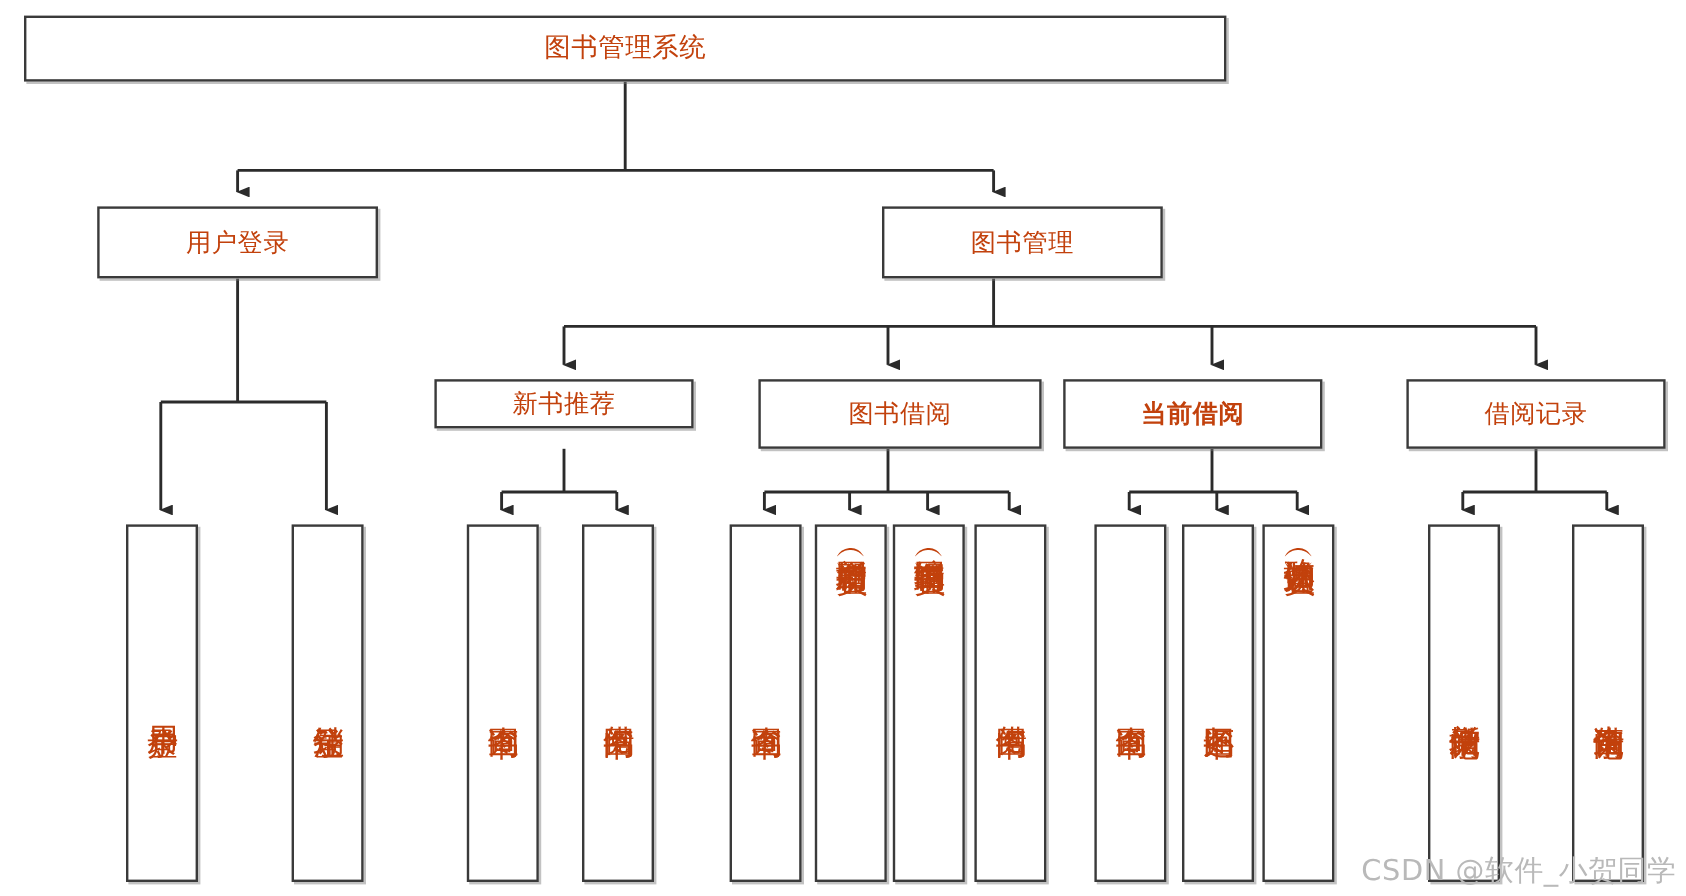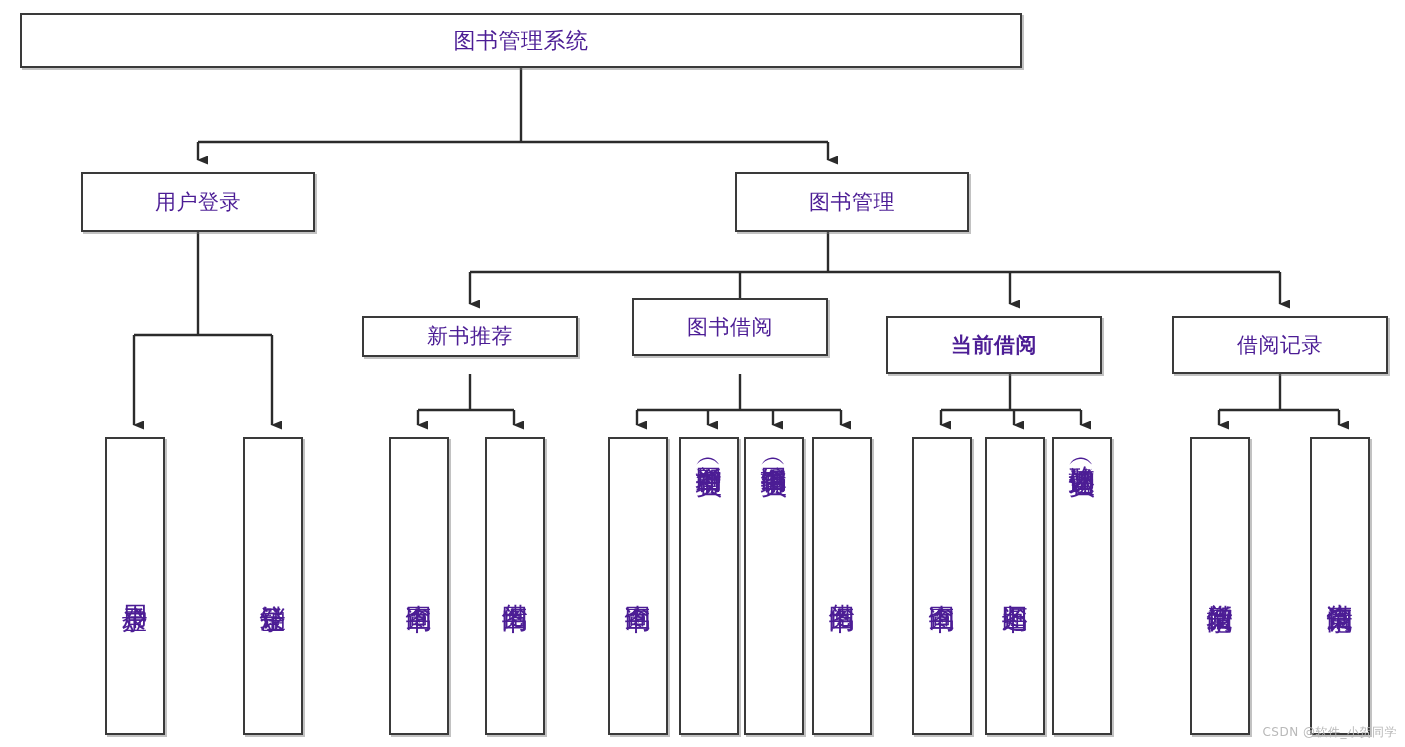--- a/index.html
+++ b/index.html
@@ -36,21 +36,21 @@
     border: 2.5px solid #3a3a3a;
     box-shadow: 2px 2px 0 0 rgba(120,120,120,0.45);
     display: flex;
     align-items: center;
     justify-content: center;
     overflow: hidden;
   }
   .node .node-label {
     display: block;
     text-align: center;
-    color: #4c1d95;
+    color: #c2410c;
     line-height: 1.18;
     white-space: nowrap;
   }
   
   .node.horiz .node-label {
     font-size: 21px;
     letter-spacing: 0.5px;
   }
   .node.root .node-label {
     font-size: 22px;
@@ -71,21 +71,21 @@
   }
   
   .node.vert.tall-text {
     align-items: flex-start;
   }
   
   #watermark {
     position: absolute;
     right: 8px;
     bottom: 6px;
-    font-size: 12px;
+    font-size: 24px;
     color: #b9b9b9;
     letter-spacing: 0.5px;
     white-space: nowrap;
     user-select: none;
   }
 </style>
 </head>
 <body>
 
 <div id="diagram-root">
@@ -161,21 +161,21 @@
       </div>
       <div class="node level2 horiz" style="left: 81px; top: 172px; width: 234px; height: 60px;">
         <span class="node-label">用户登录</span>
       </div>
       <div class="node level2 horiz" style="left: 711px; top: 172px; width: 234px; height: 60px; margin-left: 24px;">
         <span class="node-label">图书管理</span>
       </div>
       <div class="node level3 horiz" style="left: 362px; top: 316px; width: 216px; height: 41px;">
         <span class="node-label">新书推荐</span>
       </div>
-      <div class="node level3 horiz" style="left: 632px; top: 298px; width: 196px; height: 58px;">
+      <div class="node level3 horiz" style="left: 632px; top: 316px; width: 236px; height: 58px;">
         <span class="node-label">图书借阅</span>
       </div>
       <div class="node level3 horiz" style="left: 886px; top: 316px; width: 216px; height: 58px; font-weight: bold;">
         <span class="node-label">当前借阅</span>
       </div>
       <div class="node level3 horiz" style="left: 1172px; top: 316px; width: 216px; height: 58px;">
         <span class="node-label">借阅记录</span>
       </div>
       <div class="node leaf vert" style="left: 105px; top: 437px; width: 60px; height: 298px;">
         <span class="node-label">用户登录</span>

